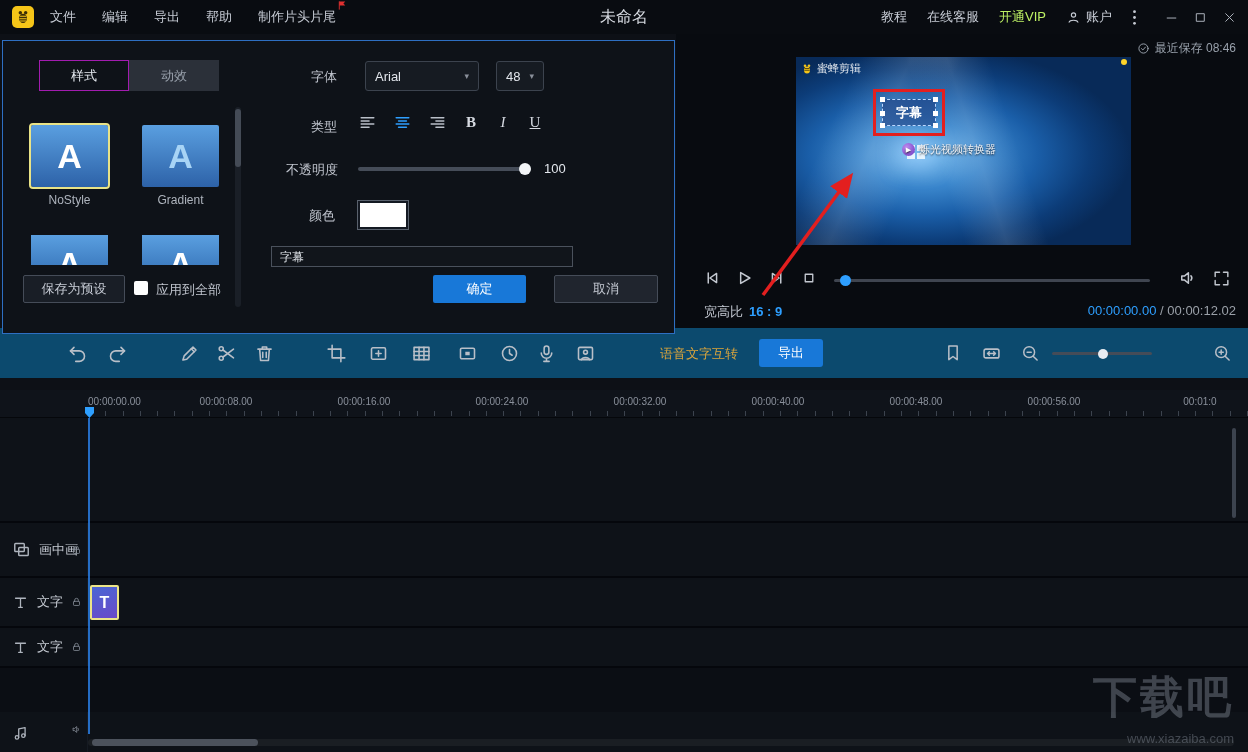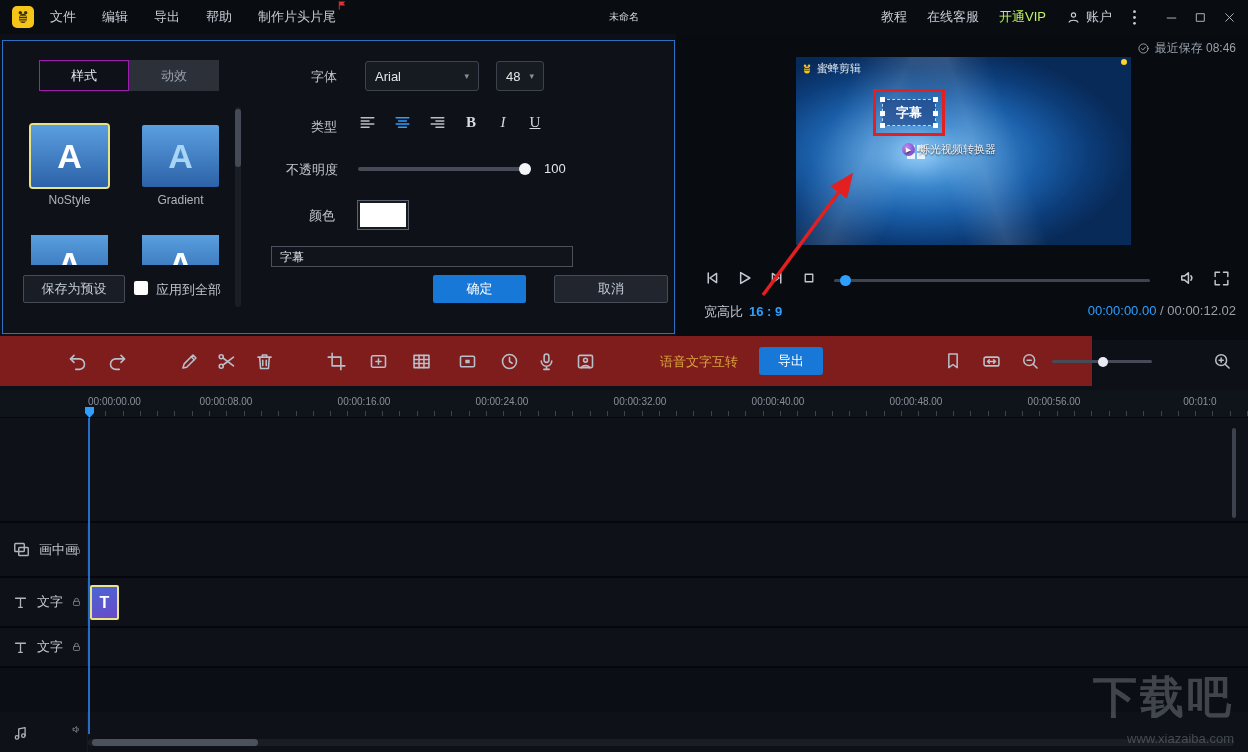--- a/index.html
+++ b/index.html
@@ -7,21 +7,21 @@
 svg.ic{display:block}
 svg.ic .st{fill:none;stroke:currentColor;stroke-width:1.8;stroke-linecap:round;stroke-linejoin:round}
 svg.ic .fl{fill:currentColor;stroke:none}
 
 .topbar{position:absolute;top:0;left:0;right:0;height:34px;background:#090c11;display:flex;align-items:center;padding:0 12px;z-index:60}
 .logo{width:22px;height:22px;border-radius:5px;background:#f5c518;display:flex;align-items:center;justify-content:center;margin-right:16px}
 .menu{display:flex;gap:26px;font-size:13px;color:#c6cbd4;align-items:center}
 .menu .mitem{cursor:default}
 .flagwrap{position:relative;padding-right:10px}
 .flag{position:absolute;top:-8px;right:-2px}
-.tb-title{position:absolute;left:50%;transform:translateX(-50%);font-size:10px;color:#d7dbe2}
+.tb-title{position:absolute;left:50%;transform:translateX(-50%);font-size:16px;color:#d7dbe2}
 .tb-right{margin-left:auto;display:flex;align-items:center;gap:20px;font-size:13px}
 .vip{color:#bef264}
 .acct{display:flex;align-items:center;gap:5px}
 .winbtns{display:flex;gap:16px;margin-left:8px;color:#aeb4bd;align-items:center}
 
 .style-panel{position:absolute;left:2px;top:40px;width:673px;height:294px;background:#0e1218;border:1px solid #2e6fc2;z-index:40}
 .tab{position:absolute;top:19px;width:90px;height:31px;display:flex;align-items:center;justify-content:center;font-size:13px;cursor:pointer}
 .tab.active{left:36px;border:1px solid #a21caf;color:#e8ecf2;background:#0e1218}
 .tab.inactive{left:126px;background:#2b3039;color:#98a0ab}
 .preset{position:absolute;width:77px;text-align:center}
@@ -38,21 +38,21 @@
 .typerow .sel{color:#2e9fff}
 .fmt{font-size:15px;color:#d6dae1;width:16px;text-align:center;cursor:pointer}
 .slider{position:absolute;left:355px;top:126px;width:168px;height:4px;background:#454c58;border-radius:2px}
 .slider .knob{position:absolute;right:-5px;top:-4px;width:12px;height:12px;border-radius:50%;background:#f2f4f7}
 .cswatch{position:absolute;left:355px;top:160px;width:50px;height:28px;background:#fff;border:2px solid #141922;box-shadow:0 0 0 1px #5a626e;cursor:pointer}
 .txtinput{position:absolute;left:268px;top:205px;width:302px;height:21px;background:#11151b;border:1px solid #4a515c;font-size:12px;color:#e4e8ee;padding:2px 8px;line-height:16px}
 .btn{position:absolute;height:28px;display:flex;align-items:center;justify-content:center;font-size:13px;border-radius:2px;cursor:pointer}
 .btn-save{left:20px;top:234px;width:102px;background:#191e26;border:1px solid #454c58;color:#c6cbd4}
 .chk{position:absolute;left:131px;top:240px;width:14px;height:14px;background:#fdfdfd;border-radius:2px;cursor:pointer}
 .btn-ok{left:430px;top:234px;width:93px;background:#1878d8;color:#fff}
-.btn-cancel{left:551px;top:234px;width:114px;background:#20252e;border:1px solid #454c58;color:#c6cbd4}
+.btn-cancel{left:551px;top:234px;width:104px;background:#20252e;border:1px solid #454c58;color:#c6cbd4}
 
 .preview{position:absolute;left:676px;top:34px;width:572px;height:306px;background:#080b10}
 .saved{position:absolute;right:12px;top:6px;font-size:12px;color:#98a0ab;display:flex;gap:5px;align-items:center}
 .video{position:absolute;left:120px;top:23px;width:335px;height:188px;overflow:hidden;background:radial-gradient(ellipse 62% 58% at 38% 52%,#7fc0f0 0%,#3a86cc 30%,#1a5ea8 55%,#0c3c78 80%,#082a58 100%)}
 .beam{position:absolute;background:linear-gradient(90deg,transparent,rgba(255,255,255,.13),transparent)}
 .wlogo{position:absolute;display:grid;grid-template-columns:1fr 1fr;gap:2px}
 .wlogo i{background:rgba(240,248,255,.92);display:block}
 .brandwm{position:absolute;left:5px;top:4px;display:flex;gap:4px;align-items:center;font-size:11px;color:rgba(255,255,255,.88)}
 .ydot{position:absolute;right:4px;top:2px;width:6px;height:6px;border-radius:50%;background:#ffd42a}
 .redbox{position:absolute;left:77px;top:32px;width:72px;height:47px;border:3px solid #e31f1f}
@@ -62,21 +62,21 @@
 .appov .pic{width:13px;height:13px;border-radius:50%;background:radial-gradient(circle at 35% 35%,#c08df0,#6a35c0);display:flex;align-items:center;justify-content:center;color:#fff;font-size:7px}
 .arrowsvg{position:absolute;left:0;top:0;pointer-events:none;z-index:5}
 .tr-icon{position:absolute;width:24px;height:24px;color:#c3c8d0;display:flex;align-items:center;justify-content:center;cursor:pointer}
 .prog{position:absolute;left:158px;top:245px;width:316px;height:3px;background:#3f4550;border-radius:2px;cursor:pointer}
 .prog .dot{position:absolute;left:6px;top:-4px;width:11px;height:11px;border-radius:50%;background:#2e9fff}
 .pinfo{position:absolute;top:269px;font-size:13px}
 .timecur{color:#2e9fff}
 .timetot{color:#9aa0a8}
 .aspectval{color:#2e9fff;font-weight:bold;margin-left:6px}
 
-.toolbar{position:absolute;top:336px;left:0;width:1092px;height:50px;background:#7f1d1d}
+.toolbar{position:absolute;top:328px;left:0;width:1248px;height:50px;background:#0c4a6e}
 .tb-icon{position:absolute;top:13px;width:24px;height:24px;color:#b9bfc8;display:flex;align-items:center;justify-content:center;cursor:pointer}
 .speech{position:absolute;left:660px;top:17px;font-size:13px;color:#d9a43c;cursor:pointer}
 .export{position:absolute;left:759px;top:11px;width:64px;height:28px;background:#1878d8;color:#fff;font-size:13px;display:flex;align-items:center;justify-content:center;border-radius:3px;cursor:pointer}
 .zslider{position:absolute;left:1052px;top:24px;width:100px;height:3px;background:#454c58;border-radius:2px}
 .zslider .knob{position:absolute;left:46px;top:-3.5px;width:10px;height:10px;border-radius:50%;background:#e8ecf2}
 
 .ruler{position:absolute;top:390px;left:0;width:1248px;height:28px;background:#0f131a;border-bottom:1px solid #05070b}
 .ruler .lab{position:absolute;top:6px;font-size:10px;color:#8a909b;white-space:nowrap;transform:translateX(-50%)}
 .ruler .lab.first{transform:none}
 .ticks{position:absolute;left:88px;right:0;bottom:1px;height:5px;background:repeating-linear-gradient(90deg,#3c434e 0 1px,transparent 1px 17.3px)}

